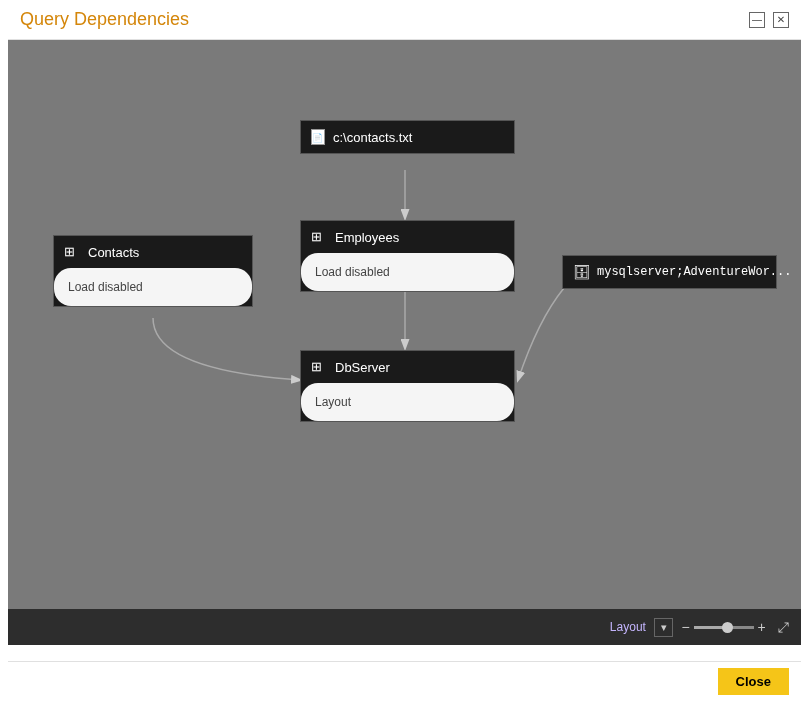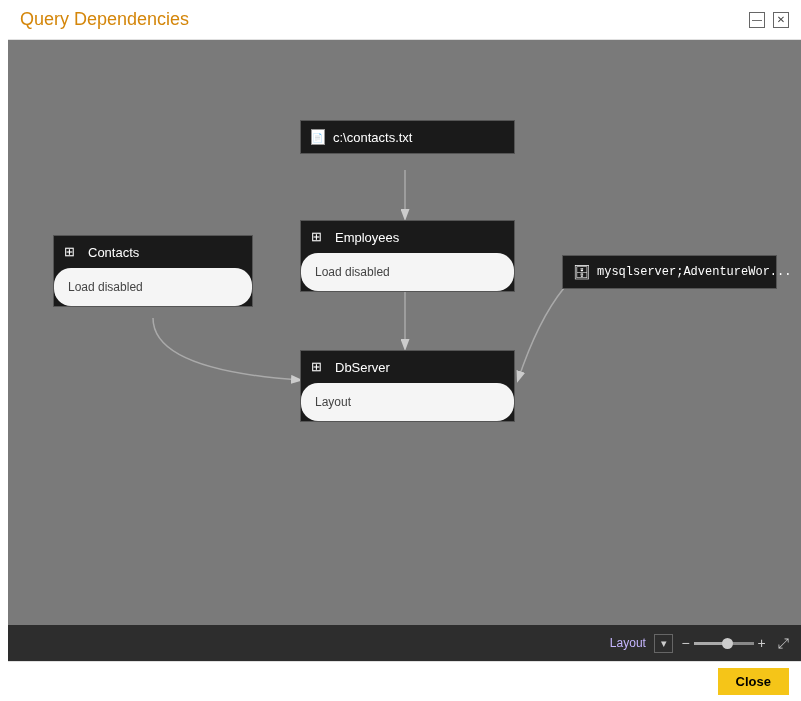--- a/index.html
+++ b/index.html
@@ -125,20 +125,21 @@
     }
     .footer-area {
       height: 40px;
       background: #fff;
       display: flex;
       align-items: center;
       justify-content: flex-end;
       padding: 0 12px;
       border-top: 1px solid #e0e0e0;
       flex-shrink: 0;
+      margin-top: 16px;
     }
     .close-button {
       background: #f5c518;
       border: none;
       padding: 6px 18px;
       font-size: 13px;
       font-weight: 600;
       cursor: pointer;
       color: #000;
     }

